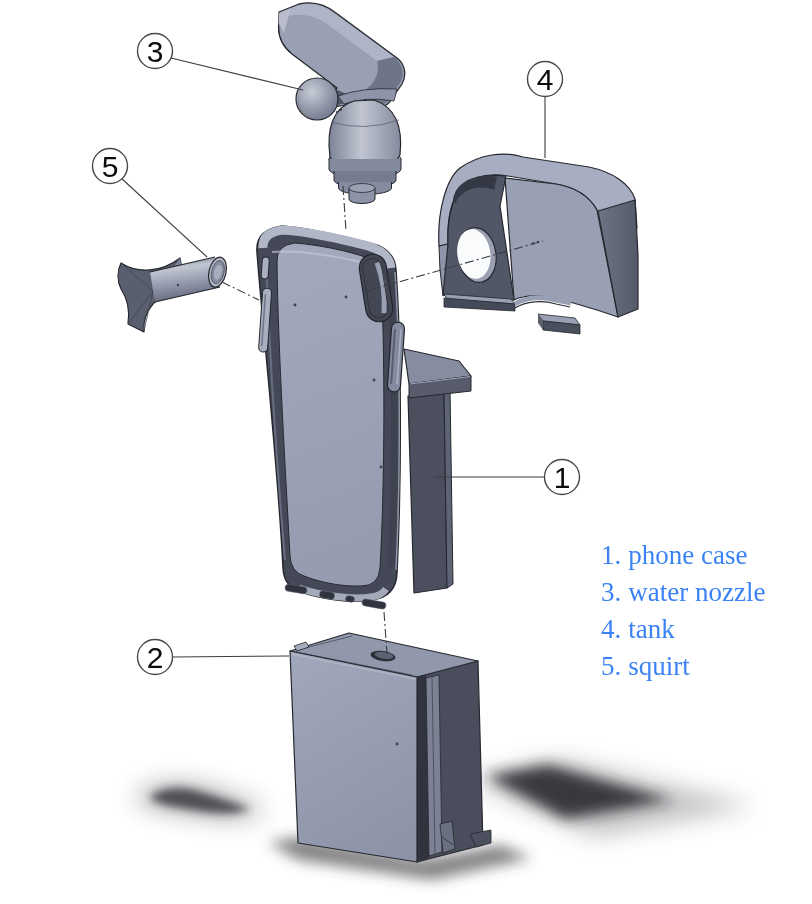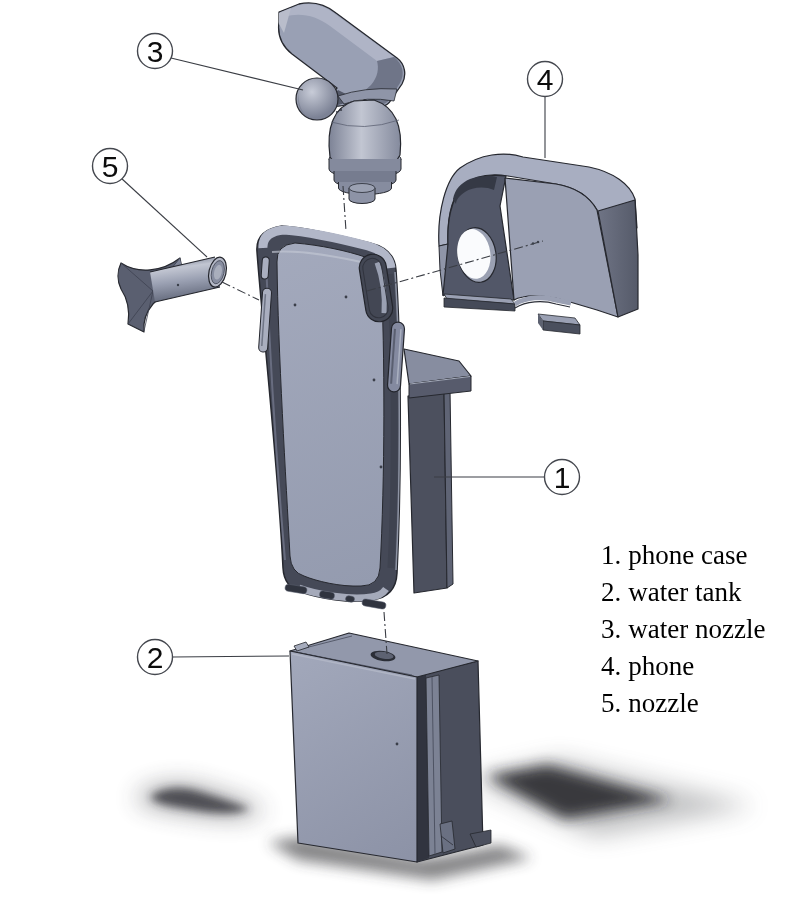--- a/index.html
+++ b/index.html
@@ -1,21 +1,21 @@
 <!DOCTYPE html>
 <html><head>
 <meta charset="utf-8">
 <style>
   html,body{margin:0;padding:0;background:#ffffff;}
   .stage{position:relative;width:812px;height:904px;background:#ffffff;overflow:hidden;
          font-family:"Liberation Sans",sans-serif;}
   .stage svg{position:absolute;left:0;top:0;}
   .legend{position:absolute;left:601px;top:537px;
           font-family:"Liberation Serif",serif;font-size:27px;line-height:37px;
-          color:#000000;white-space:nowrap;}
+          color:#3b82f6;white-space:nowrap;}
   .legend-row{display:block;}
   .legend-num{display:inline-block;}
   .legend-label{display:inline-block;margin-left:7px;}
   text.balloon-num{font-family:"Liberation Sans",sans-serif;font-size:30px;fill:#0c0c0c;
                    text-anchor:middle;}
   .outline{stroke:#26282f;stroke-linejoin:round;}
 </style>
 </head>
 <body>
 
@@ -245,25 +245,22 @@
       <text class="balloon-num" x="110" y="177">5</text>
     </g>
   </g>
 </svg>
 
 <div class="legend">
   <span class="legend-row">
     <span class="legend-num">1.</span><span class="legend-label">phone case</span>
   </span>
   <span class="legend-row">
-    <span class="legend-num">2.</span><span class="legend-label">water tank</span>
-  </span>
-  <span class="legend-row">
     <span class="legend-num">3.</span><span class="legend-label">water nozzle</span>
   </span>
   <span class="legend-row">
-    <span class="legend-num">4.</span><span class="legend-label">phone</span>
-  </span>
-  <span class="legend-row">
-    <span class="legend-num">5.</span><span class="legend-label">nozzle</span>
+    <span class="legend-num">4.</span><span class="legend-label">tank</span>
+  </span>
+  <span class="legend-row">
+    <span class="legend-num">5.</span><span class="legend-label">squirt</span>
   </span>
 </div>
 </div>
 
 </body></html>

